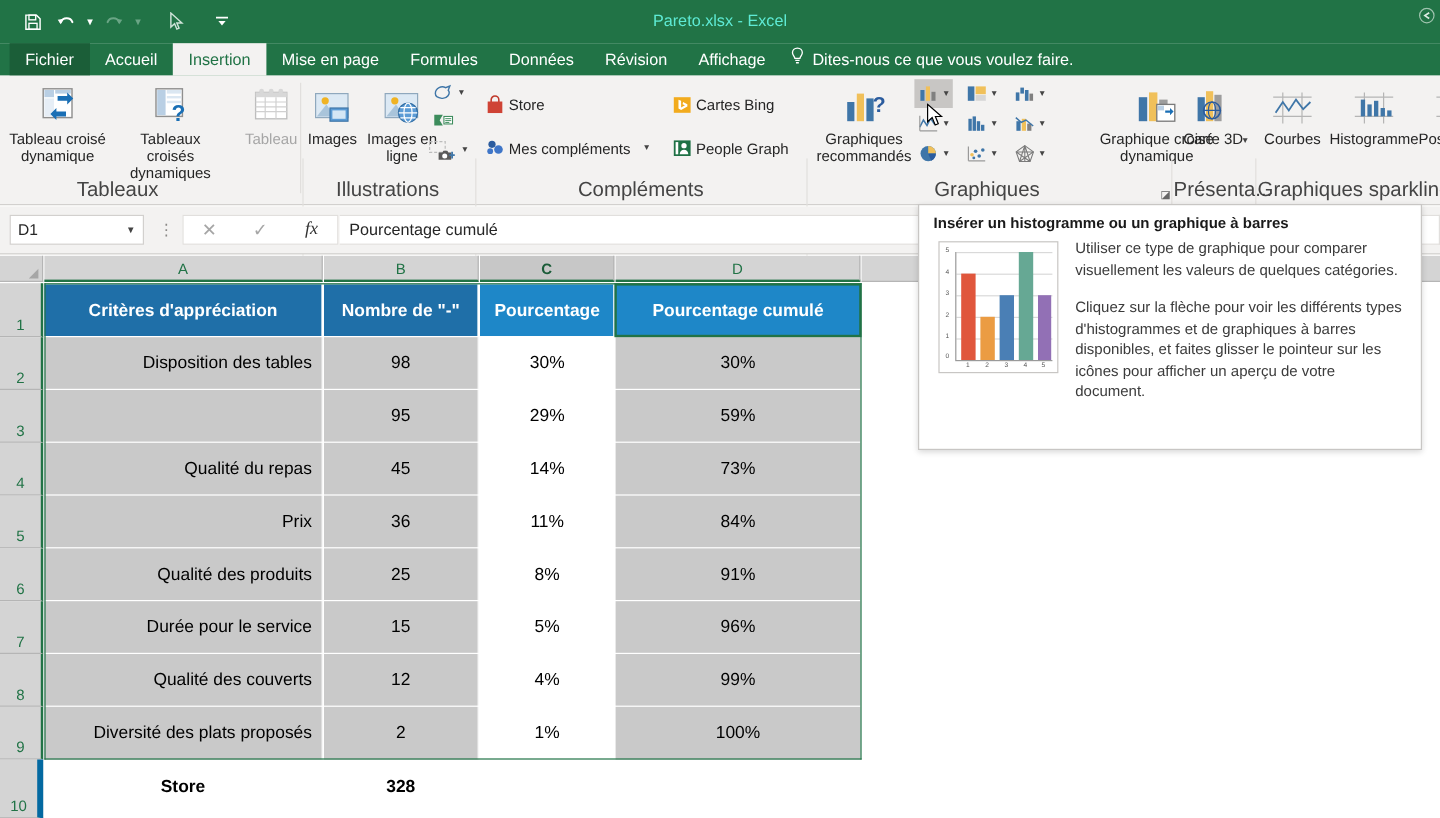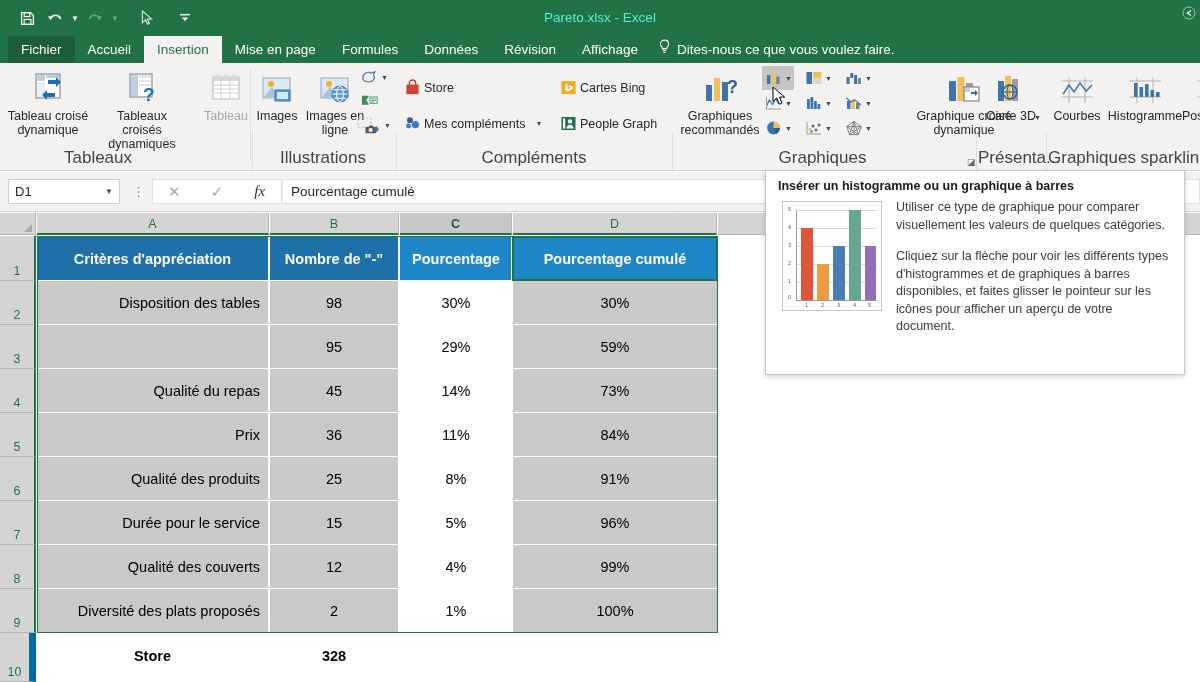--- a/index.html
+++ b/index.html
@@ -126,21 +126,21 @@
   .ch{
     position:absolute; top:0; height:22px; line-height:22px; text-align:center;
     font-size:12.5px; color:#217346; background:#d4d4d4;
     border-right:1px solid #b5b5b5; border-bottom:1px solid #b5b5b5;
   }
   .ch.sel{ background:#c7c7c7; color:#1a5c38; font-weight:bold; border-bottom:2px solid #217346;}
   .ch.selgrp{ background:#d4d4d4; border-bottom:2px solid #217346;}
 
   .rowhead{
     position:absolute; left:0; width:36px; background:#d4d4d4;
-    border-right:7px solid #0369a1; border-bottom:1px solid #b5b5b5;
+    border-right:5px solid #0369a1; border-bottom:1px solid #b5b5b5;
     font-size:12.5px; color:#217346; display:flex; align-items:flex-end;
     justify-content:center; padding-bottom:2px;
   }
   .rowhead.selgrp{ border-right:2px solid #217346; }
 
   .cell{
     position:absolute; display:flex; align-items:center; font-size:14.5px; color:#000;
     padding:0 8px; overflow:hidden; white-space:nowrap;
   }
   .cell.hdr{ color:#ffffff; font-weight:bold; justify-content:center; font-size:14.5px;}

